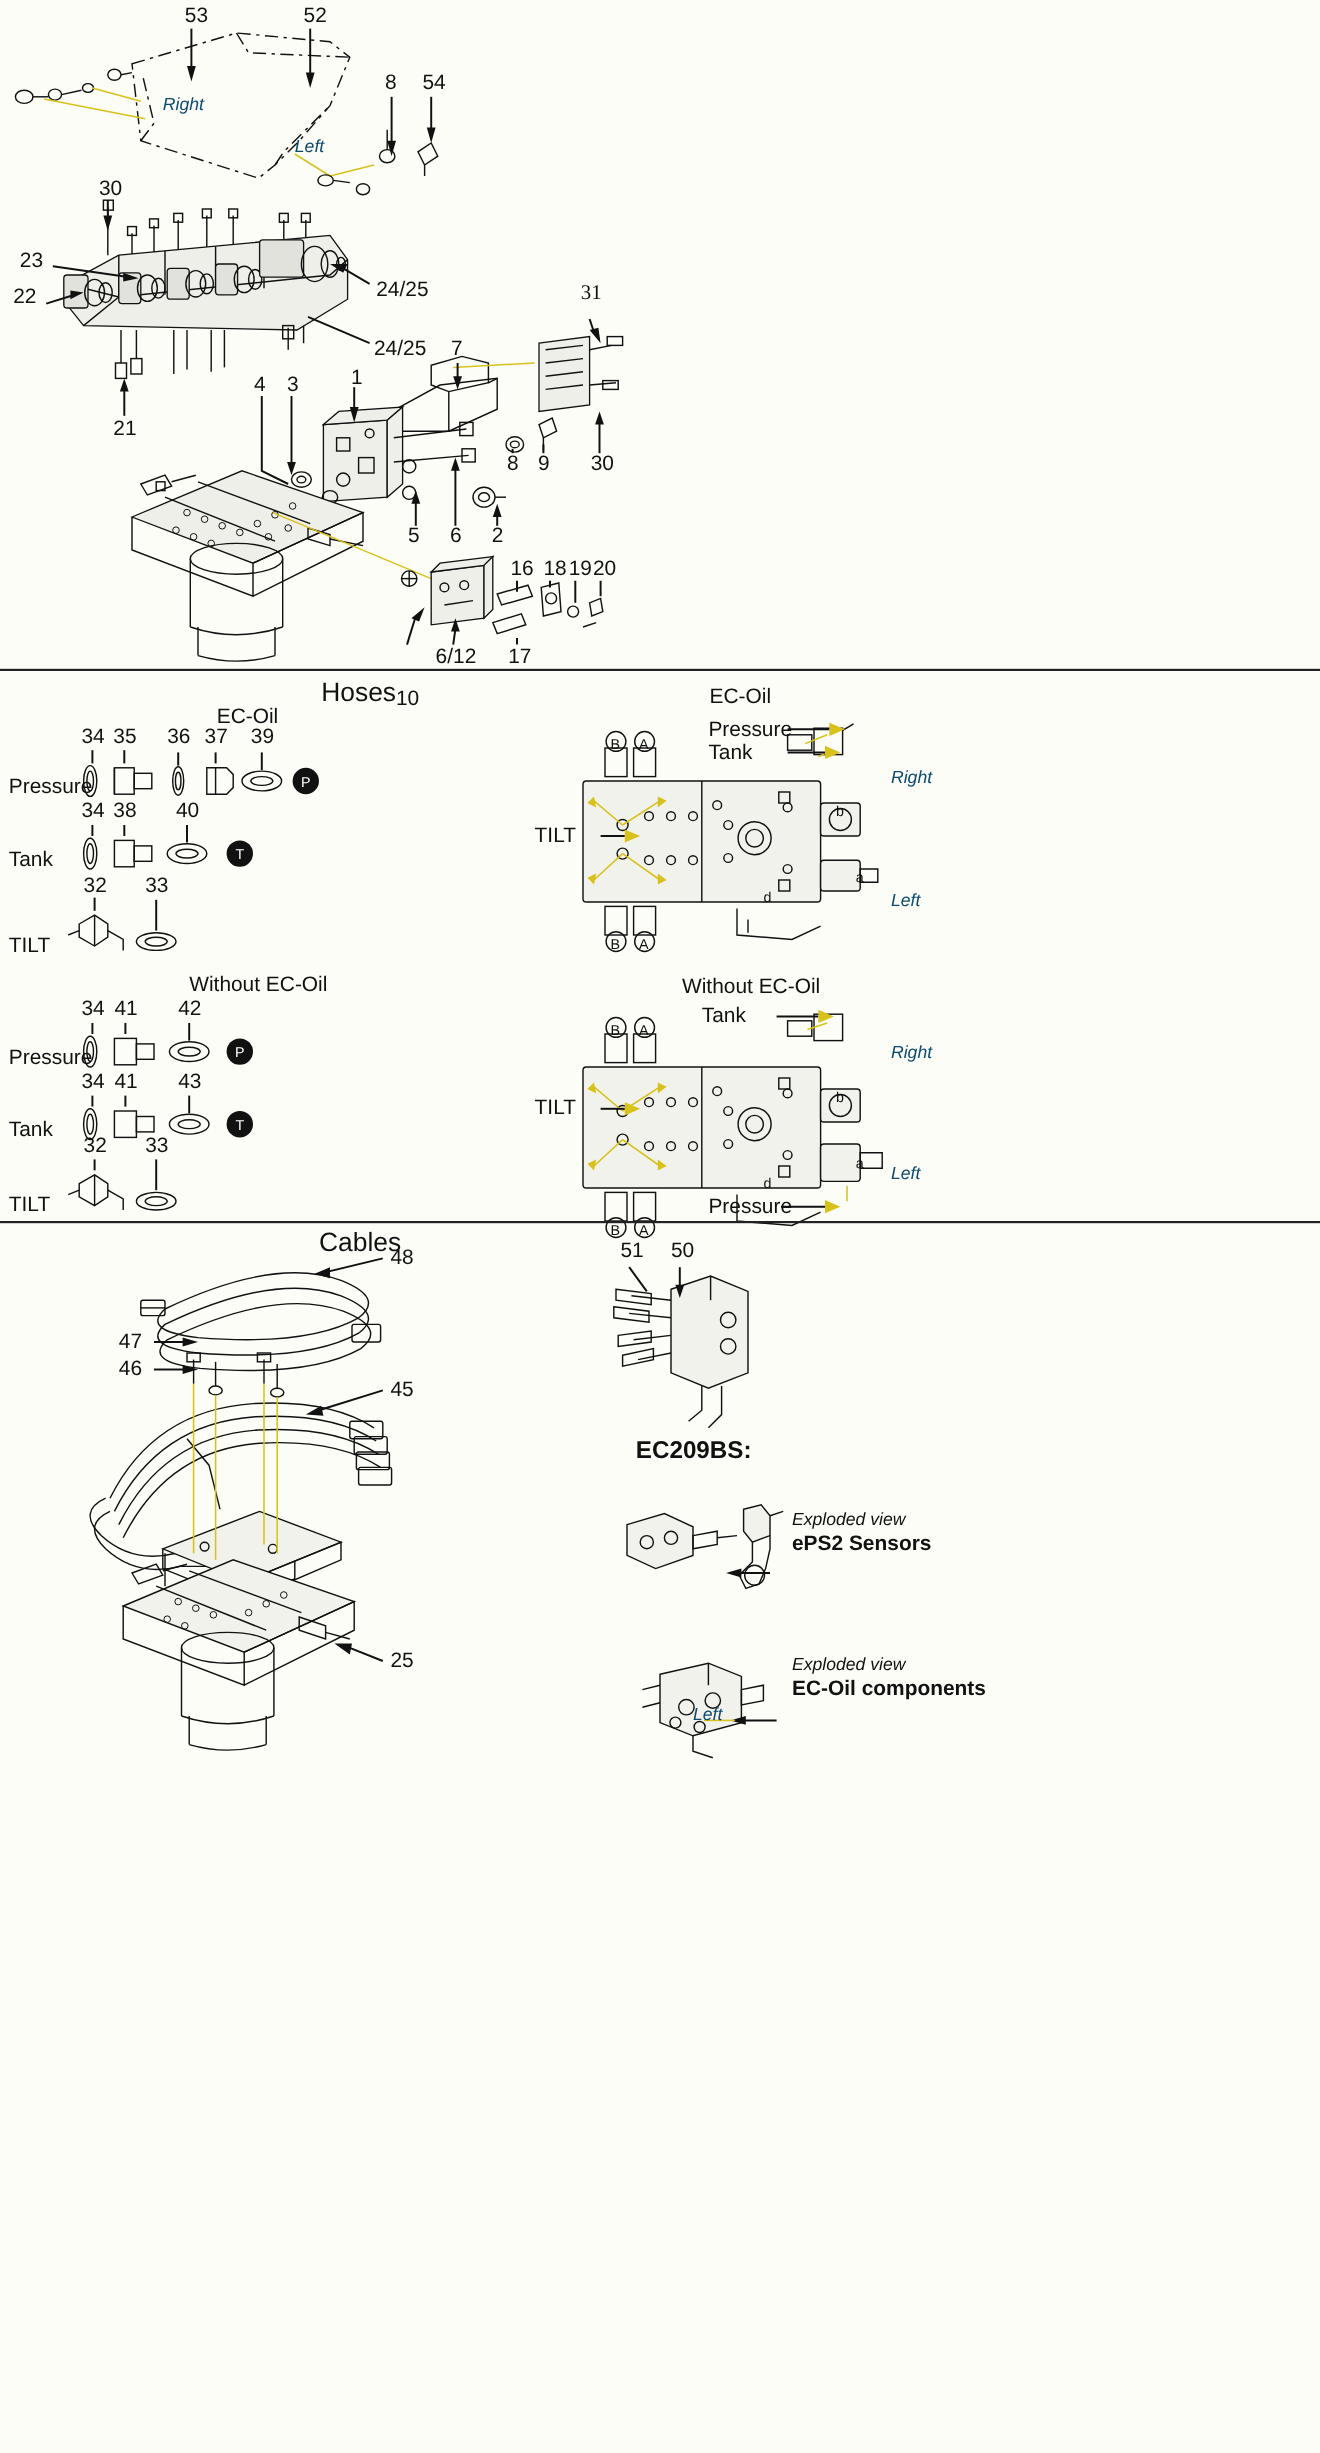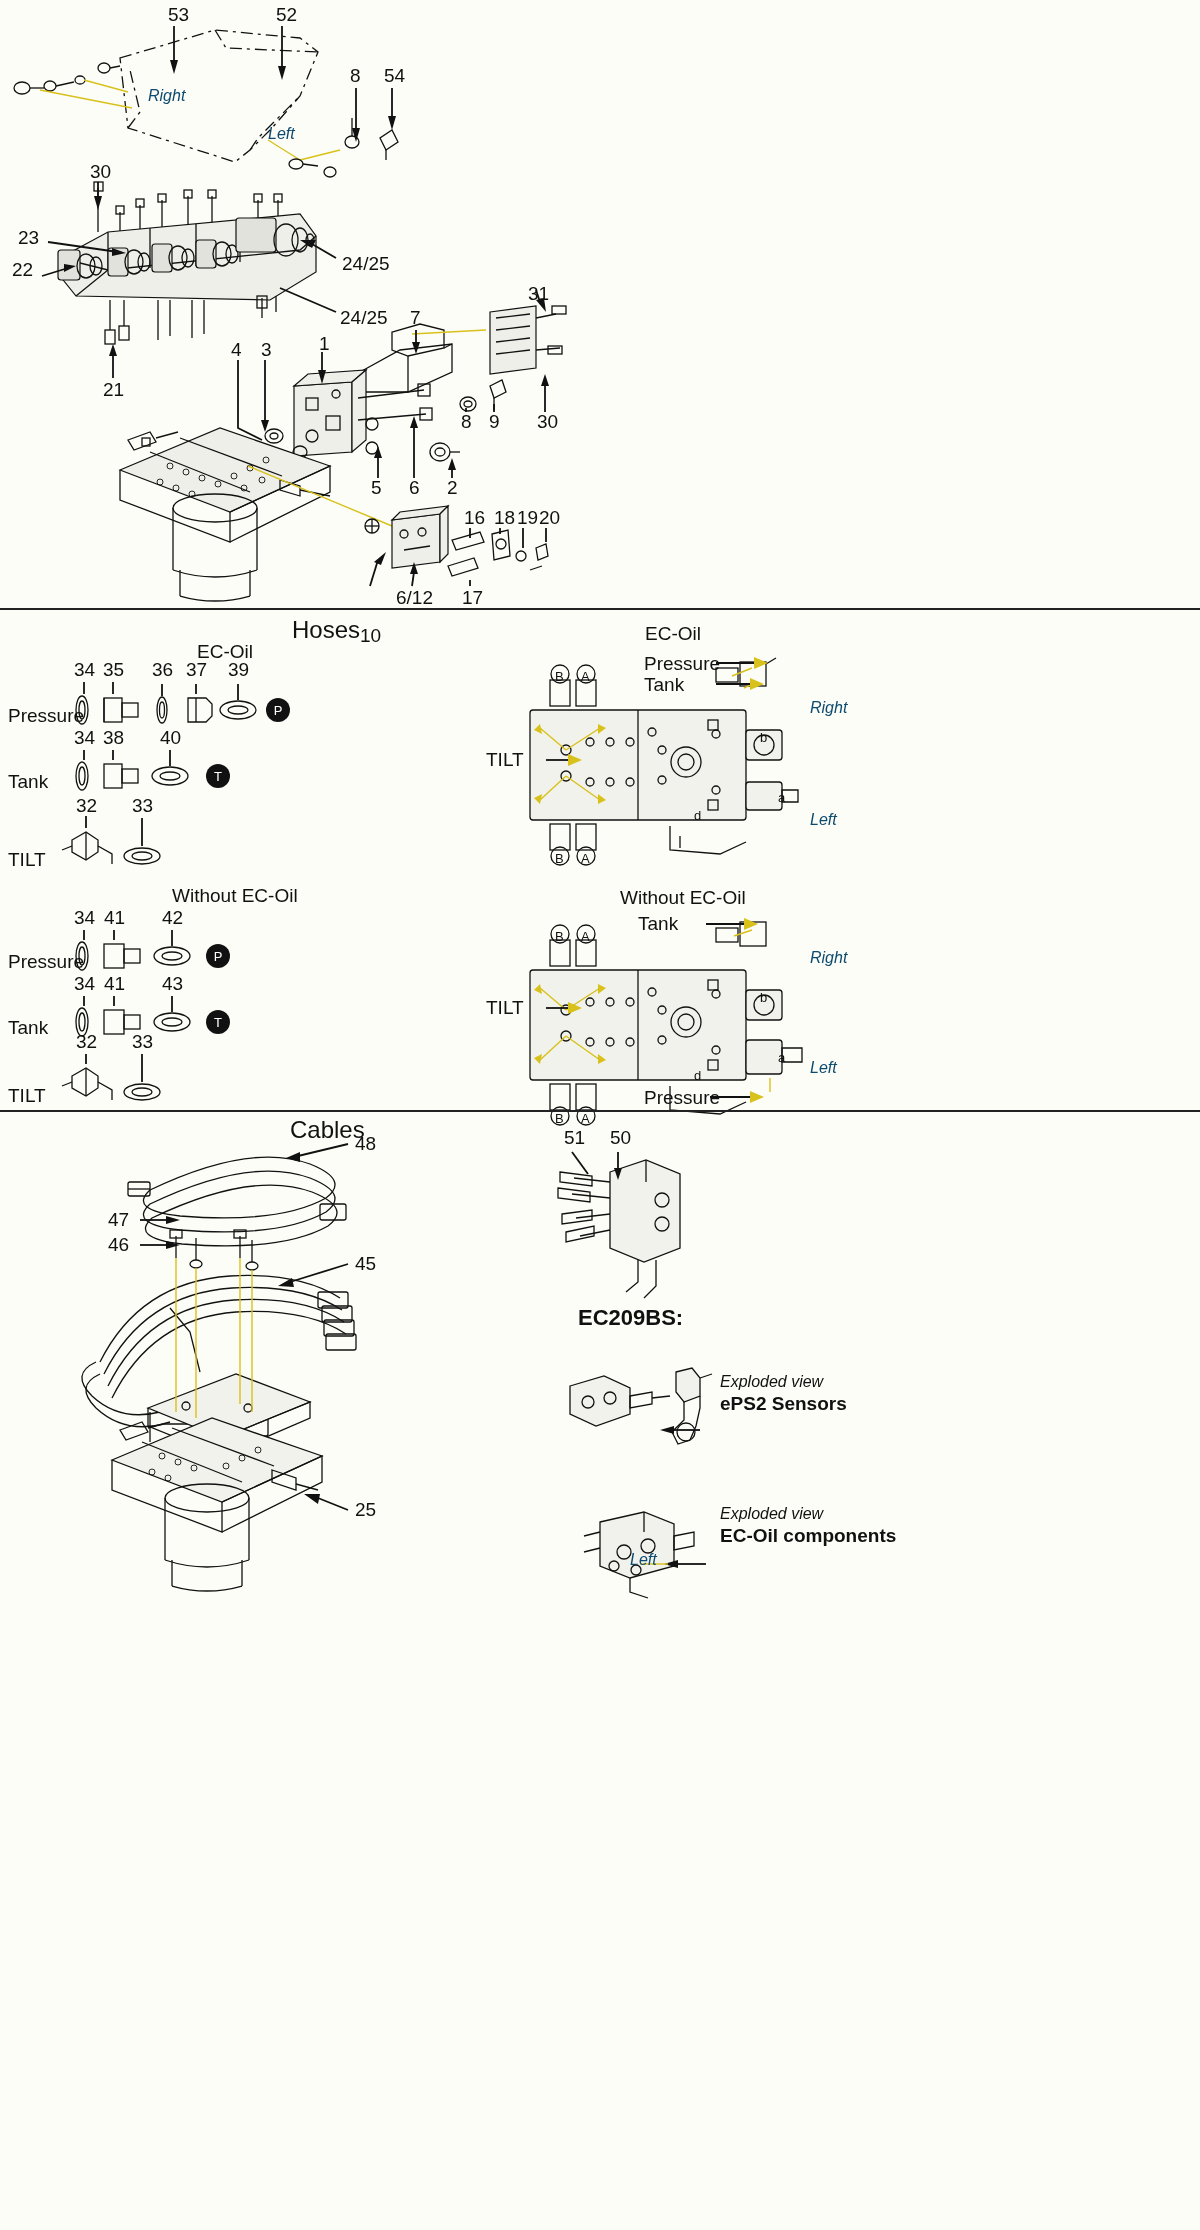--- a/index.html
+++ b/index.html
@@ -343,21 +343,21 @@
       <span class="lbl" style="left:168px;top:5px;">53</span>
       <span class="lbl" style="left:276px;top:5px;">52</span>
       <span class="lbl" style="left:350px;top:66px;">8</span>
       <span class="lbl" style="left:384px;top:66px;">54</span>
       <span class="lbl" style="left:90px;top:162px;">30</span>
       <span class="lbl" style="left:18px;top:228px;">23</span>
       <span class="lbl" style="left:12px;top:260px;">22</span>
       <span class="lbl" style="left:342px;top:254px;">24/25</span>
       <span class="lbl" style="left:340px;top:308px;">24/25</span>
       <span class="lbl" style="left:103px;top:380px;">21</span>
-      <span class="lbl" style="left:528px;top:284px;">31</span>
+      <span class="lbl" style="left:528px;top:257px;font-family:Liberation Serif, serif;">31</span>
       <span class="lbl" style="left:410px;top:308px;">7</span>
       <span class="lbl" style="left:231px;top:340px;">4</span>
       <span class="lbl" style="left:261px;top:340px;">3</span>
       <span class="lbl" style="left:319px;top:334px;">1</span>
       <span class="lbl" style="left:461px;top:412px;">8</span>
       <span class="lbl" style="left:489px;top:412px;">9</span>
       <span class="lbl" style="left:537px;top:412px;">30</span>
       <span class="lbl" style="left:371px;top:478px;">5</span>
       <span class="lbl" style="left:409px;top:478px;">6</span>
       <span class="lbl" style="left:447px;top:478px;">2</span>

